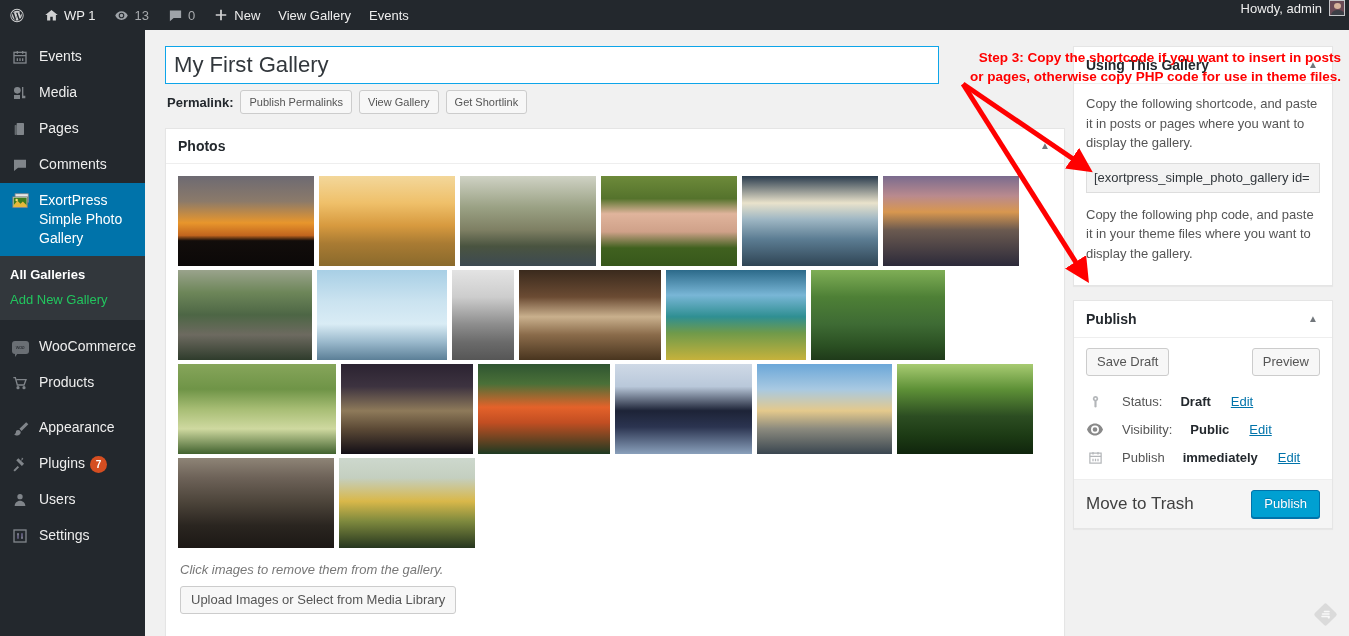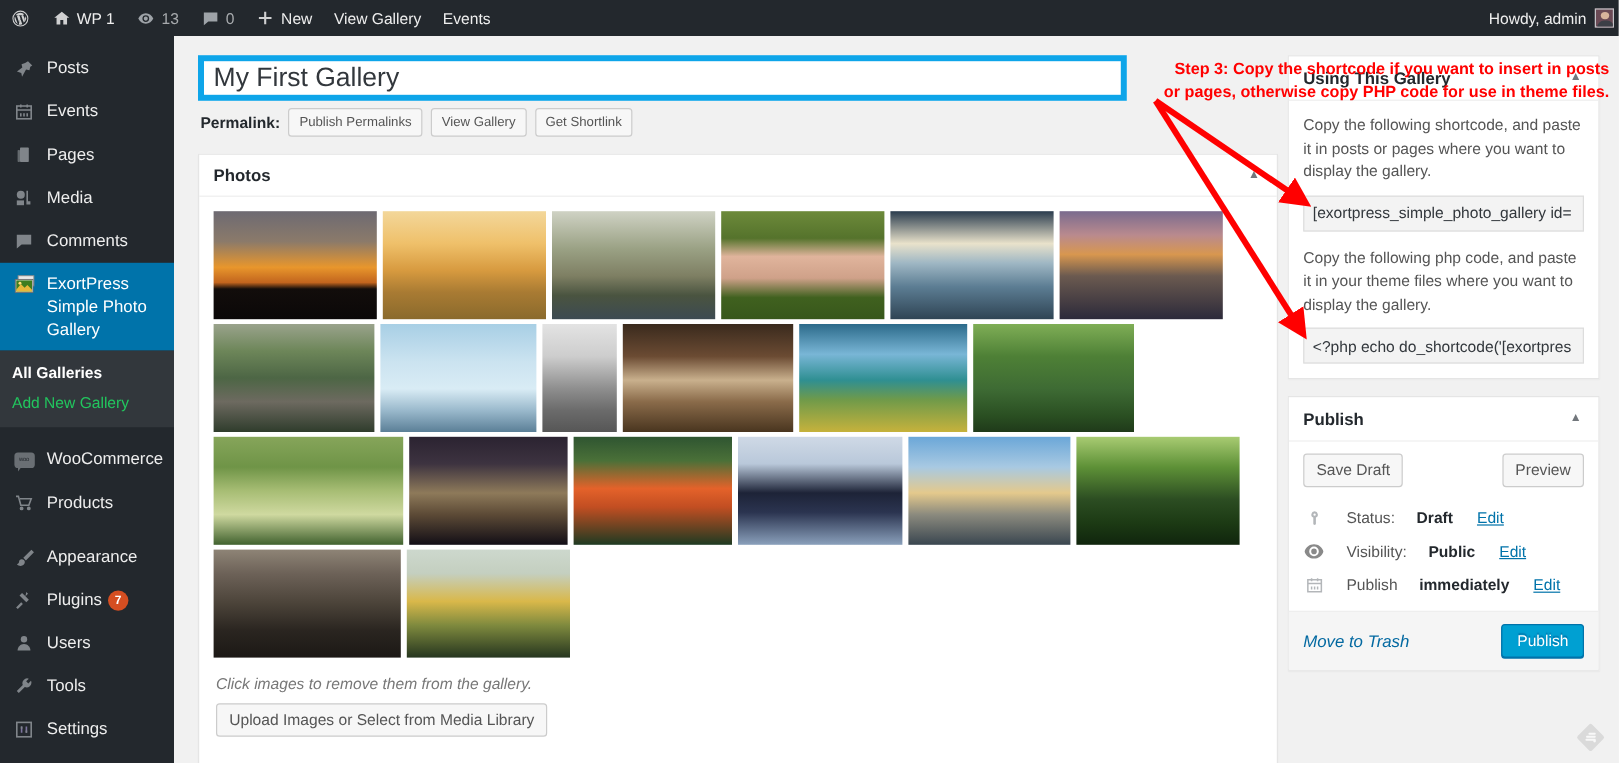--- a/index.html
+++ b/index.html
@@ -10,21 +10,21 @@
     font-size:13px;
     background:#f1f1f1;
     overflow:hidden;
     position:relative;
   }
 
   
   #adminbar{
     position:absolute; top:0; left:0; width:1349px; height:30px;
     background:#23282d; color:#eee;
-    display:flex; align-items:center;
+    display:flex; align-items:flex-start;
     font-size:13px; z-index:60;
   }
   .ab-item{
     display:flex; align-items:center; gap:5px;
     height:30px; padding:0 9px; color:#eee; cursor:pointer; white-space:nowrap;
   }
   .ab-spacer{ flex:1; }
   .ab-right{ display:flex; align-items:center; padding-right:4px; }
   .ab-icon{ display:inline-flex; width:16px; height:16px; align-items:center; justify-content:center; opacity:.85;}
   .ab-count{ color:#a7aaad; }
@@ -96,21 +96,21 @@
     position:absolute; top:30px; left:145px; width:1204px; height:606px;
     background:#f1f1f1;
   }
   #wpbody{ position:relative; padding:16px 20px 0 20px; }
 
   
   .title-row{ position:relative; }
   #titlediv input{
     width:774px; height:38px;
     font-size:1.7em; padding:3px 8px; line-height:100%;
-    border:5px solid #0ea5e9; background:#fff; color:#32373c;
+    border:1px solid #0ea5e9; background:#fff; color:#32373c;
     outline:none; font-family:"Liberation Sans", sans-serif;
     display:block;
   }
   #edit-slug-box{
     padding:6px 8px 0 2px; font-size:13px; color:#666;
     display:flex; align-items:center; gap:7px; white-space:nowrap;
   }
   #edit-slug-box b{ color:#23282d; }
   .perma-url{ color:#666; }
   .btn{
@@ -186,21 +186,21 @@
     display:flex; align-items:center; gap:18px;
     padding:5px 0; color:#555; font-size:13px;
   }
   .misc-ico{ width:18px;height:18px;display:inline-flex;align-items:center;justify-content:center;opacity:.6;}
   .misc-pub b{ color:#23282d; }
   .edit-link{ color:#0073aa; text-decoration:underline; cursor:pointer; margin-left:2px;}
   .major-actions{
     border-top:1px solid #eee; background:#f5f5f5;
     padding:10px 12px; display:flex; justify-content:space-between; align-items:center;
   }
-  .trash{ color:#0369a1; cursor:pointer; font-size:14px;font-style:italic; }
+  .trash{ color:#404040; cursor:pointer; font-size:17px; }
 
   
   #annotation{
     position:absolute; right:8px; top:48px; width:650px;
     color:#f00; font-weight:bold; font-size:13.5px; line-height:19px;
     text-align:right; z-index:40; pointer-events:none;
     font-family:"Liberation Sans", sans-serif;
   }
   #arrows{ position:absolute; left:0; top:0; width:1349px; height:636px; z-index:45; pointer-events:none; }
 
@@ -263,58 +263,50 @@
   <div class="ab-right">
     <span>Howdy, admin</span>
     <span class="avatar"></span>
   </div>
 </div>
 
 <div id="adminmenu">
 
   <div class="menu-sep"></div>
 
-  <div class="menu-item">
-    <span class="menu-ico">
-      <svg width="17" height="17" viewBox="0 0 24 24" fill="#a0a5aa">
-          <path d="M16 3l5 5-2.3 1.4-1 4.2-4-.9L9 21l-.9-4.2L3 15l6.3-4.7-.9-4L12.6 5 16 3z"></path>
-        </svg>
-    </span>
-    <span class="menu-label">Posts</span>
-  </div>
 
   <div class="menu-item">
     <span class="menu-ico">
       <svg width="16" height="16" viewBox="0 0 24 24" fill="none" stroke="#a0a5aa" stroke-width="2">
           <rect x="3" y="5" width="18" height="16"></rect>
           <path d="M3 10h18M8 3v4M16 3v4M8 14v4M12 14v4M16 14v4"></path>
         </svg>
     </span>
     <span class="menu-label">Events</span>
-  </div>
-
-  <div class="menu-item">
-    <span class="menu-ico">
-      <svg width="16" height="16" viewBox="0 0 24 24" fill="#a0a5aa">
-          <rect x="7" y="3" width="11" height="18" rx="1"></rect>
-          <rect x="4" y="6" width="3" height="15" rx="1" opacity=".7"></rect>
-        </svg>
-    </span>
-    <span class="menu-label">Pages</span>
   </div>
 
   <div class="menu-item">
     <span class="menu-ico">
       <svg width="16" height="16" viewBox="0 0 24 24" fill="#a0a5aa">
           <circle cx="8" cy="8" r="5"></circle>
           <path d="M15 3h2v13h-2zM15 16h5v4h-5z"></path>
           <path d="M3 15h9v6H3z"></path>
         </svg>
     </span>
     <span class="menu-label">Media</span>
+  </div>
+
+  <div class="menu-item">
+    <span class="menu-ico">
+      <svg width="16" height="16" viewBox="0 0 24 24" fill="#a0a5aa">
+          <rect x="7" y="3" width="11" height="18" rx="1"></rect>
+          <rect x="4" y="6" width="3" height="15" rx="1" opacity=".7"></rect>
+        </svg>
+    </span>
+    <span class="menu-label">Pages</span>
   </div>
 
   <div class="menu-item">
     <span class="menu-ico">
       <svg width="16" height="16" viewBox="0 0 24 24" fill="#a0a5aa">
           <path d="M3 4h18v12H9l-6 5V4z"></path>
         </svg>
     </span>
     <span class="menu-label">Comments</span>
   </div>
@@ -384,28 +376,20 @@
   <div class="menu-item">
     <span class="menu-ico">
       <svg width="16" height="16" viewBox="0 0 24 24" fill="#a0a5aa">
           <circle cx="12" cy="7" r="4"></circle>
           <path d="M4 21c0-4.4 3.6-8 8-8s8 3.6 8 8H4z"></path>
         </svg>
     </span>
     <span class="menu-label">Users</span>
   </div>
 
-  <div class="menu-item">
-    <span class="menu-ico">
-      <svg width="16" height="16" viewBox="0 0 24 24" fill="#a0a5aa">
-          <path d="M21 5.5a6 6 0 0 1-8 7.3L5.5 20.3 3 17.8l7.5-7.5A6 6 0 0 1 18 2.3l-3.3 3.3 2.7 2.7L20.7 5c.2.2.3.4.3.5z"></path>
-        </svg>
-    </span>
-    <span class="menu-label">Tools</span>
-  </div>
 
   <div class="menu-item">
     <span class="menu-ico">
       <svg width="16" height="16" viewBox="0 0 24 24" fill="none" stroke="#a0a5aa" stroke-width="2">
           <rect x="3" y="3" width="18" height="18"></rect>
           <path d="M9 8v8M15 8v8" stroke="#9b8ec4"></path>
           <path d="M9 11l0-3M15 13l0 3"></path>
         </svg>
     </span>
     <span class="menu-label">Settings</span>
@@ -476,21 +460,20 @@
 
     <div class="sb-box" id="usingdiv">
       <h2 class="hndle">
         <span>Using This Gallery</span>
         <span class="toggle-ind">▲</span>
       </h2>
       <div class="sb-inside">
         <p>Copy the following shortcode, and paste it in posts or pages where you want to display the gallery.</p>
         <input class="code-input" type="text" readonly="" value="[exortpress_simple_photo_gallery id=" style="">
         <p>Copy the following php code, and paste it in your theme files where you want to display the gallery.</p>
-        <input class="code-input last" type="text" readonly="" value="&lt;?php echo do_shortcode('[exortpres" style="">
       </div>
     </div>
 
     <div class="sb-box" id="submitdiv">
       <h2 class="hndle">
         <span>Publish</span>
         <span class="toggle-ind">▲</span>
       </h2>
       <div class="sb-inside">
         <div class="pub-row1">

